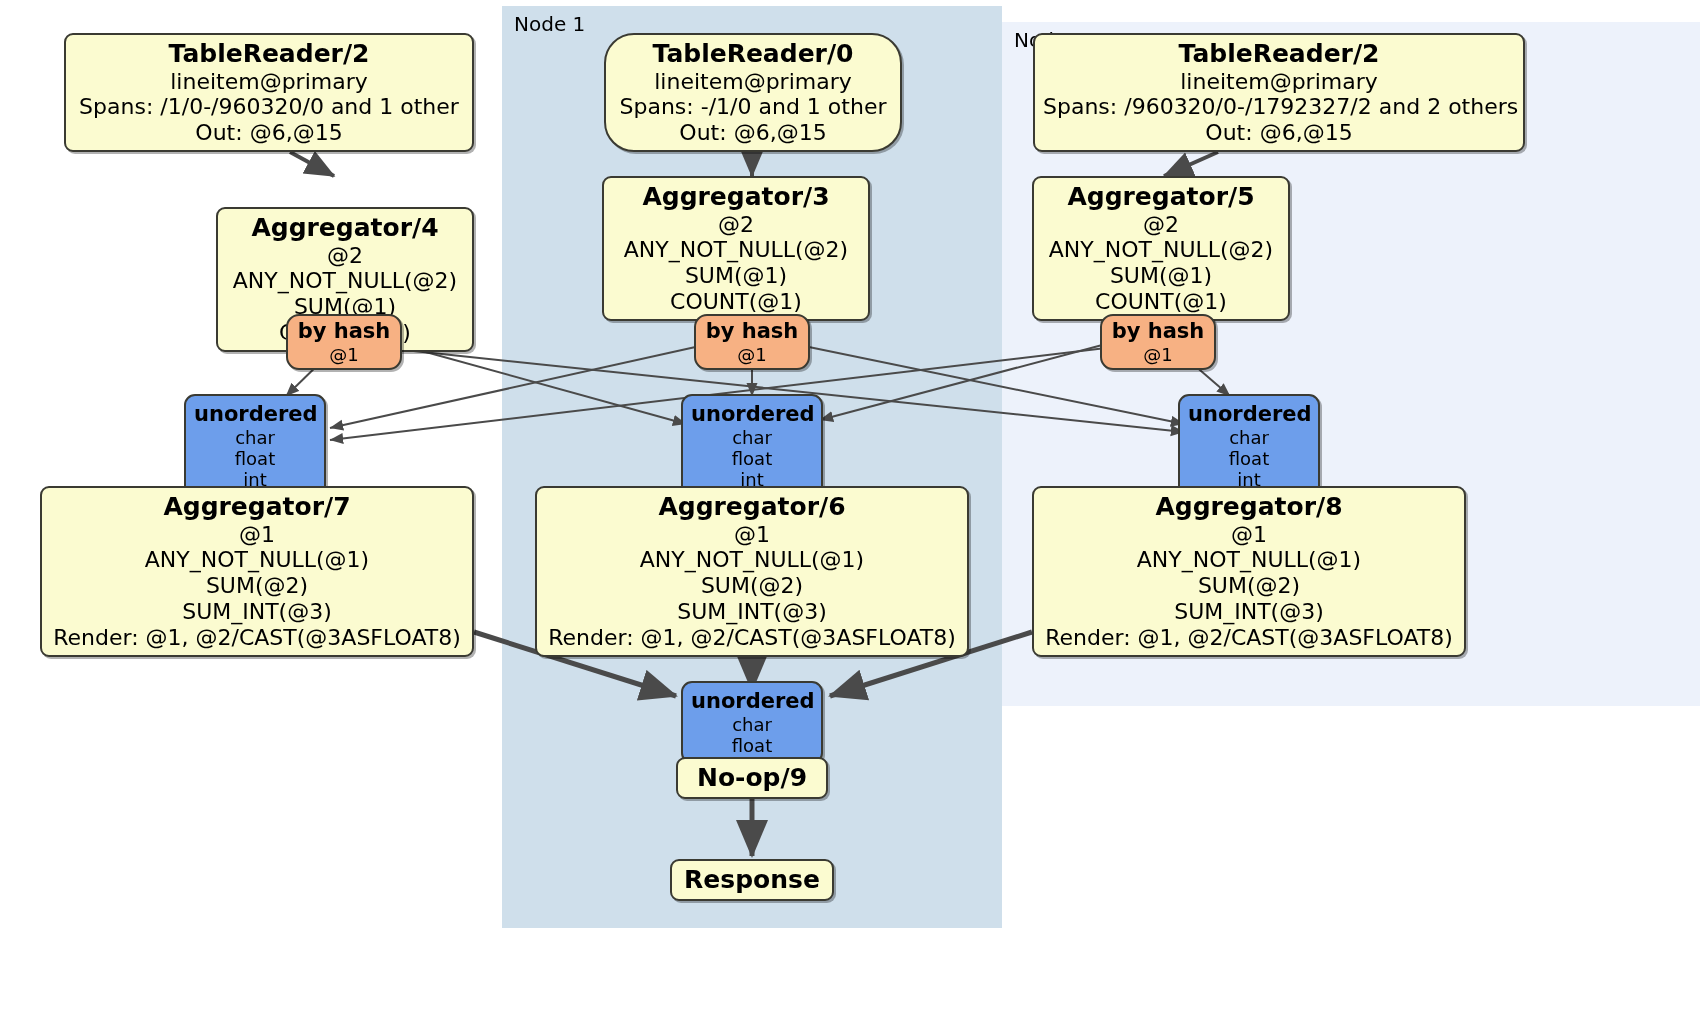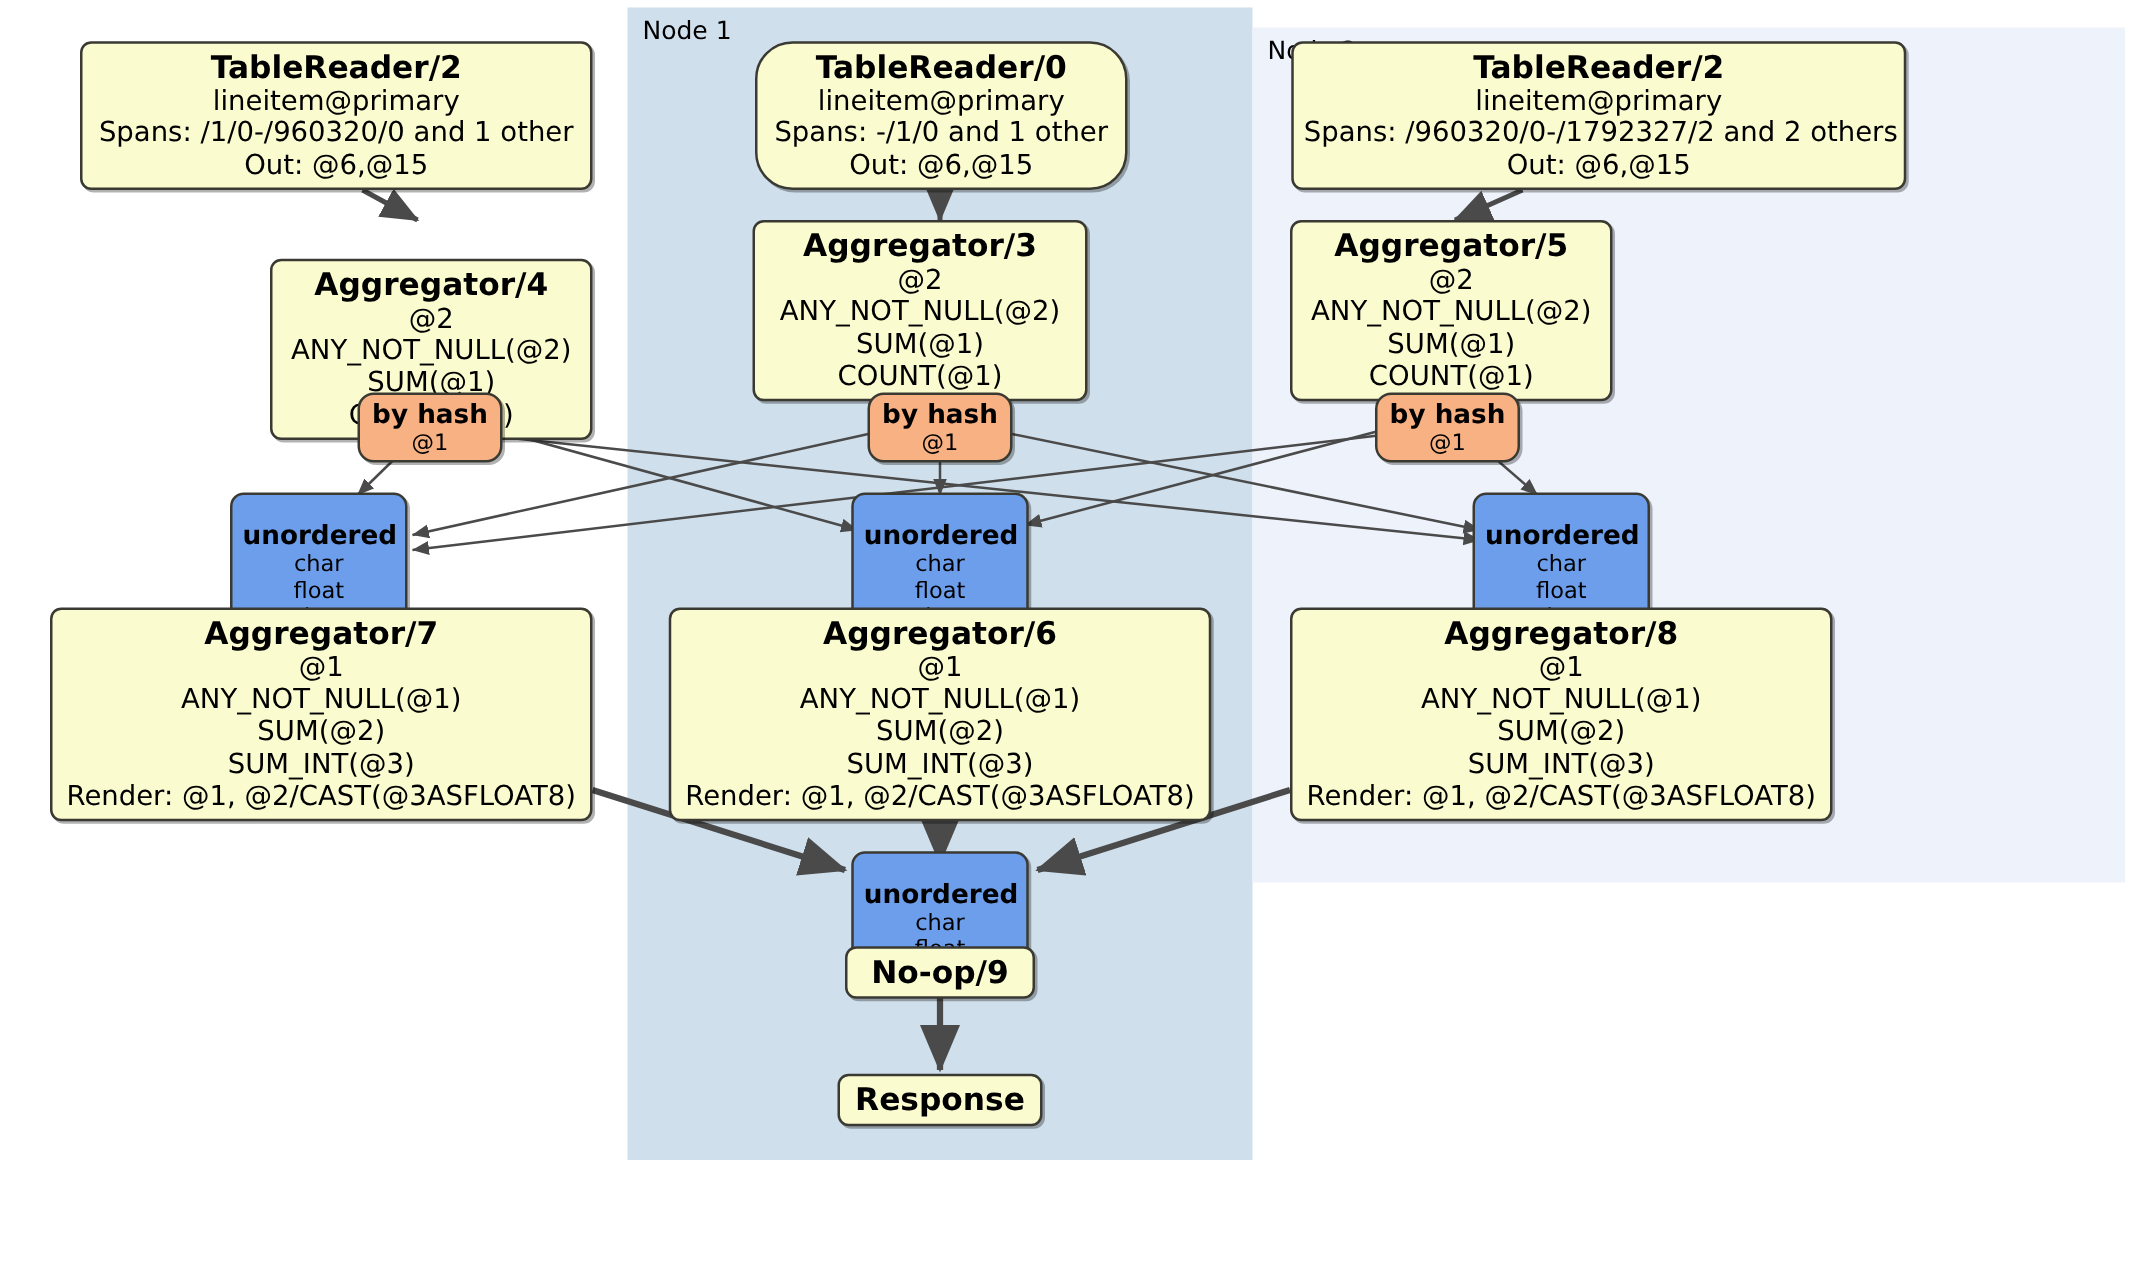--- a/index.html
+++ b/index.html
@@ -59,21 +59,21 @@
     border: 2px solid #3a3a32;
     border-radius: 13px;
     box-shadow: 2px 2px 0 rgba(0,0,0,0.30);
     padding: 3px 4px;
   }
   .sync {
     background: #6d9eeb;
     border: 2px solid #3a3a32;
     border-radius: 11px;
     box-shadow: 2px 2px 0 rgba(0,0,0,0.30);
-    padding: 20px 8px;
+    padding: 6px 8px;
   }
   .title {
     font-weight: bold;
     font-size: 25px;
     color: #000;
     white-space: nowrap;
   }
   .title-sm {
     font-weight: bold;
     font-size: 21px;

